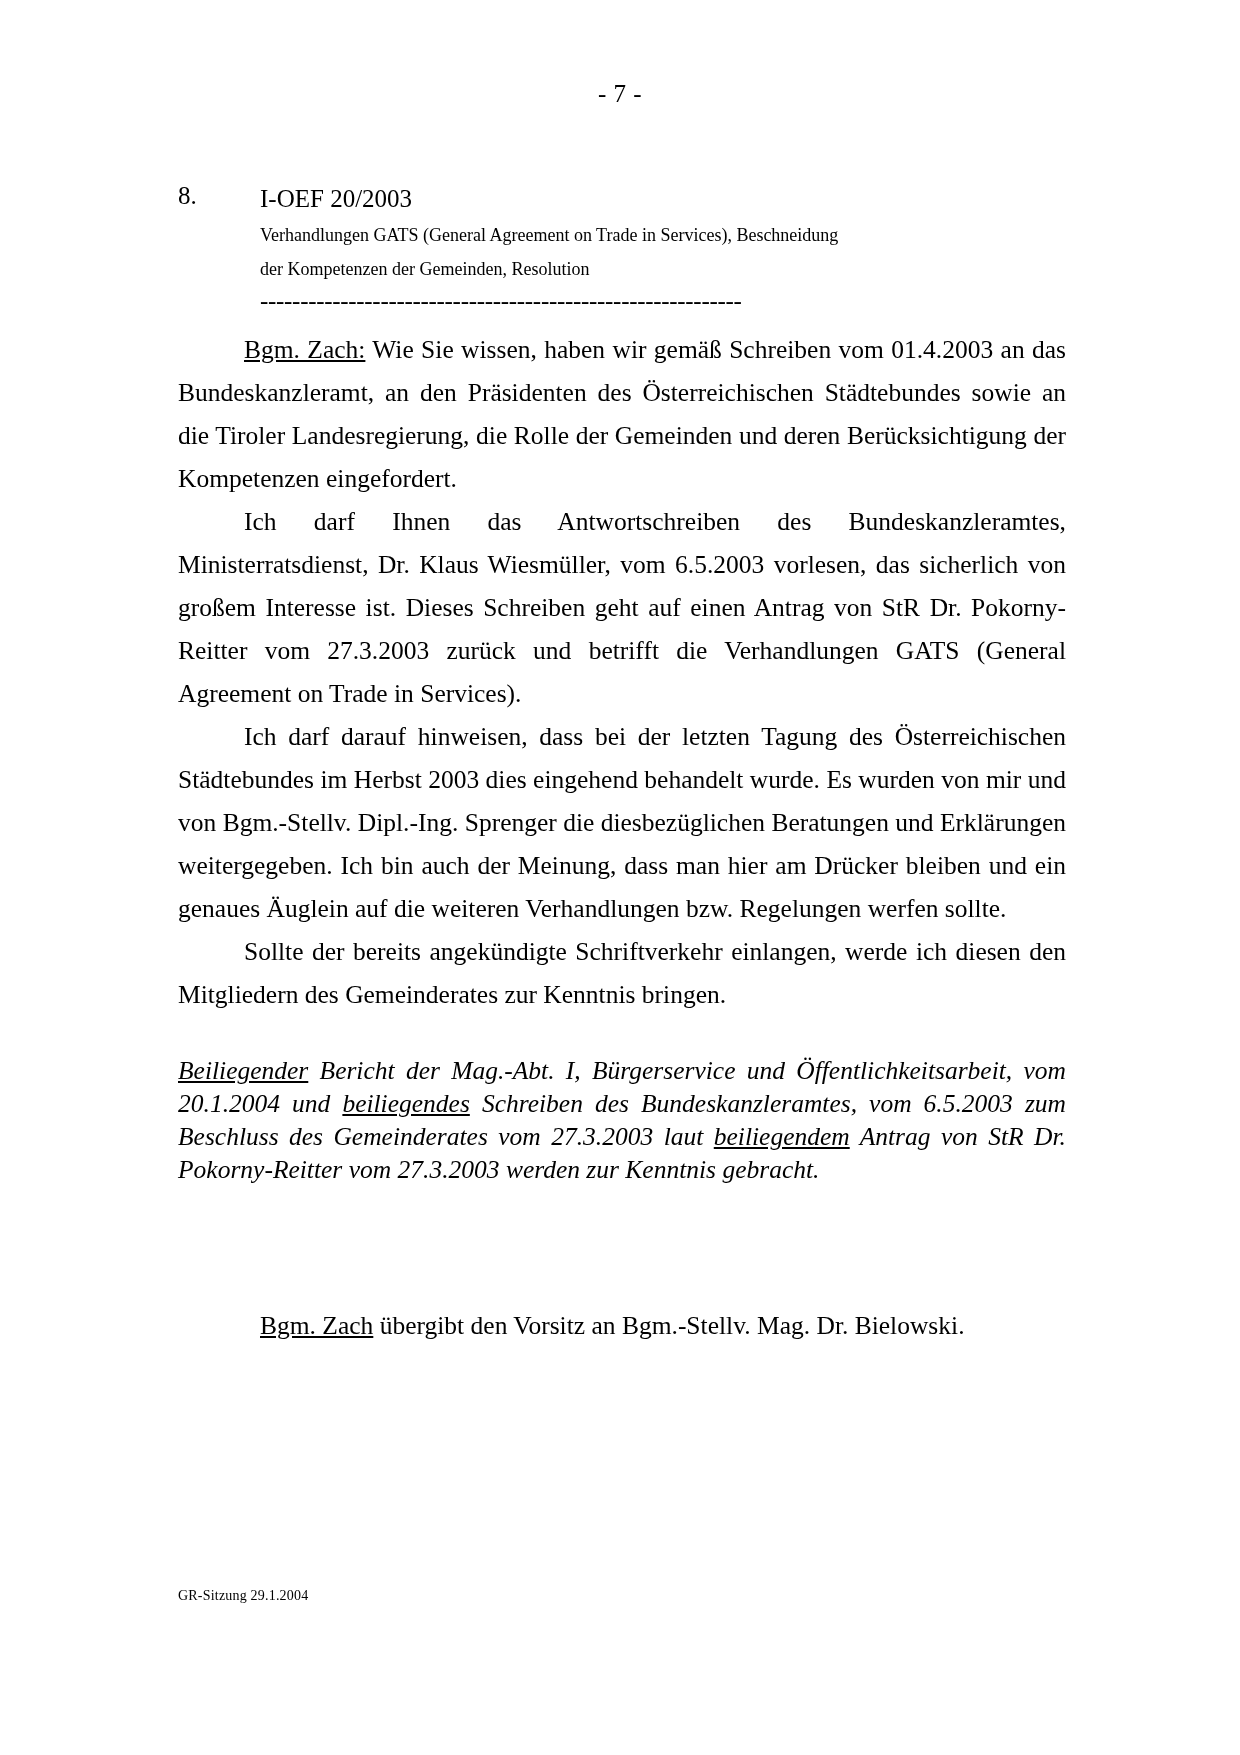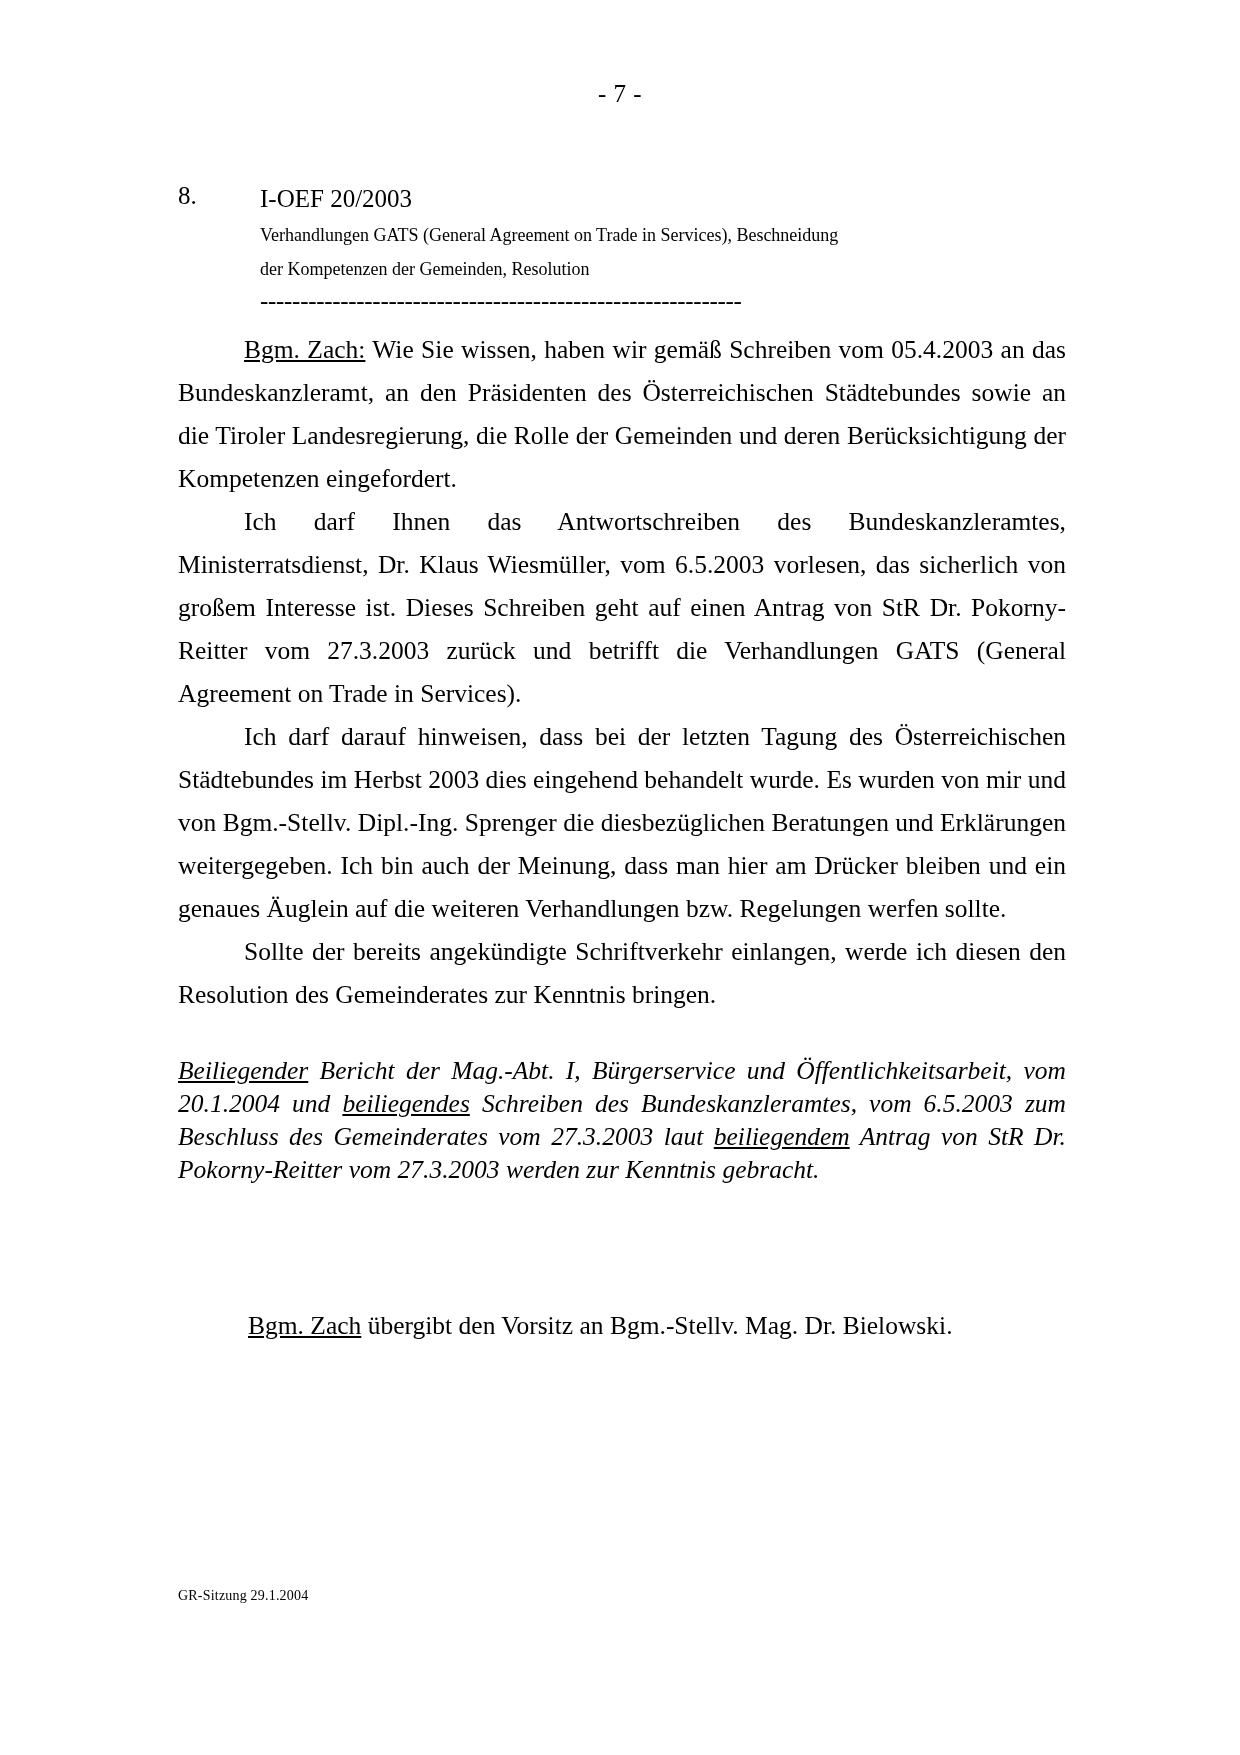--- a/index.html
+++ b/index.html
@@ -92,21 +92,21 @@
     text-justify: inter-word;
     margin: 0;
     margin-top: 38px;
     font-style: italic;
   }
   .closing {
     font-size: 25.5px;
     line-height: 43px;
     text-align: left;
     text-indent: 66px;
-    margin: 4px;
+    margin: 16px;
     margin-top: 118px;
   }
   .footer {
     position: absolute;
     left: 178px;
     top: 1588px;
     font-size: 14px;
     letter-spacing: 0.2px;
   }
 </style>
@@ -121,27 +121,27 @@
 
     <div class="item-block">
       <div class="item-number">8.</div>
       <div class="item-body">
         <div class="item-title">I-OEF 20/2003</div>
         <div class="item-subtitle">Verhandlungen GATS (General Agreement on Trade in Services), Beschneidung der Kompetenzen der Gemeinden, Resolution</div>
         <div class="divider">------------------------------------------------------------</div>
       </div>
     </div>
 
-    <p class="para para-first"><span class="u">Bgm. Zach:</span><span> Wie Sie wissen, haben wir gemäß Schreiben vom 05.4.2003 an das Bundeskanzleramt, an den Präsidenten des Österreichischen Städtebundes sowie an die Tiroler Landesregierung, die Rolle der Gemeinden und deren Berücksichtigung der Kompetenzen eingefordert.</span></p>
+    <p class="para para-first"><span class="u">Bgm. Zach:</span><span> Wie Sie wissen, haben wir gemäß Schreiben vom 01.4.2003 an das Bundeskanzleramt, an den Präsidenten des Österreichischen Städtebundes sowie an die Tiroler Landesregierung, die Rolle der Gemeinden und deren Berücksichtigung der Kompetenzen eingefordert.</span></p>
 
     <p class="para">Ich darf Ihnen das Antwortschreiben des Bundeskanzleramtes, Ministerratsdienst, Dr. Klaus Wiesmüller, vom 6.5.2003 vorlesen, das sicherlich von großem Interesse ist. Dieses Schreiben geht auf einen Antrag von StR Dr. Pokorny-Reitter vom 27.3.2003 zurück und betrifft die Verhandlungen GATS (General Agreement on Trade in Services).</p>
 
     <p class="para">Ich darf darauf hinweisen, dass bei der letzten Tagung des Österreichischen Städtebundes im Herbst 2003 dies eingehend behandelt wurde. Es wurden von mir und von Bgm.-Stellv. Dipl.-Ing. Sprenger die diesbezüglichen Beratungen und Erklärungen weitergegeben. Ich bin auch der Meinung, dass man hier am Drücker bleiben und ein genaues Äuglein auf die weiteren Verhandlungen bzw. Regelungen werfen sollte.</p>
 
-    <p class="para">Sollte der bereits angekündigte Schriftverkehr einlangen, werde ich diesen den Resolution des Gemeinderates zur Kenntnis bringen.</p>
+    <p class="para">Sollte der bereits angekündigte Schriftverkehr einlangen, werde ich diesen den Mitgliedern des Gemeinderates zur Kenntnis bringen.</p>
 
     <p class="dense"><span class="u">Beiliegender</span><span> Bericht der Mag.-Abt. I, Bürgerservice und Öffentlichkeitsarbeit, vom 20.1.2004 und </span><span class="u">beiliegendes</span><span> Schreiben des Bundeskanzleramtes, vom 6.5.2003 zum Beschluss des Gemeinderates vom 27.3.2003 laut </span><span class="u">beiliegendem</span><span> Antrag von StR Dr. Pokorny-Reitter vom 27.3.2003 werden zur Kenntnis gebracht.</span></p>
 
     <p class="closing"><span class="u">Bgm. Zach</span><span> übergibt den Vorsitz an Bgm.-Stellv. Mag. Dr. Bielowski.</span></p>
 
   </div>
 
   <div class="footer">GR-Sitzung 29.1.2004</div>
 
 </div>

